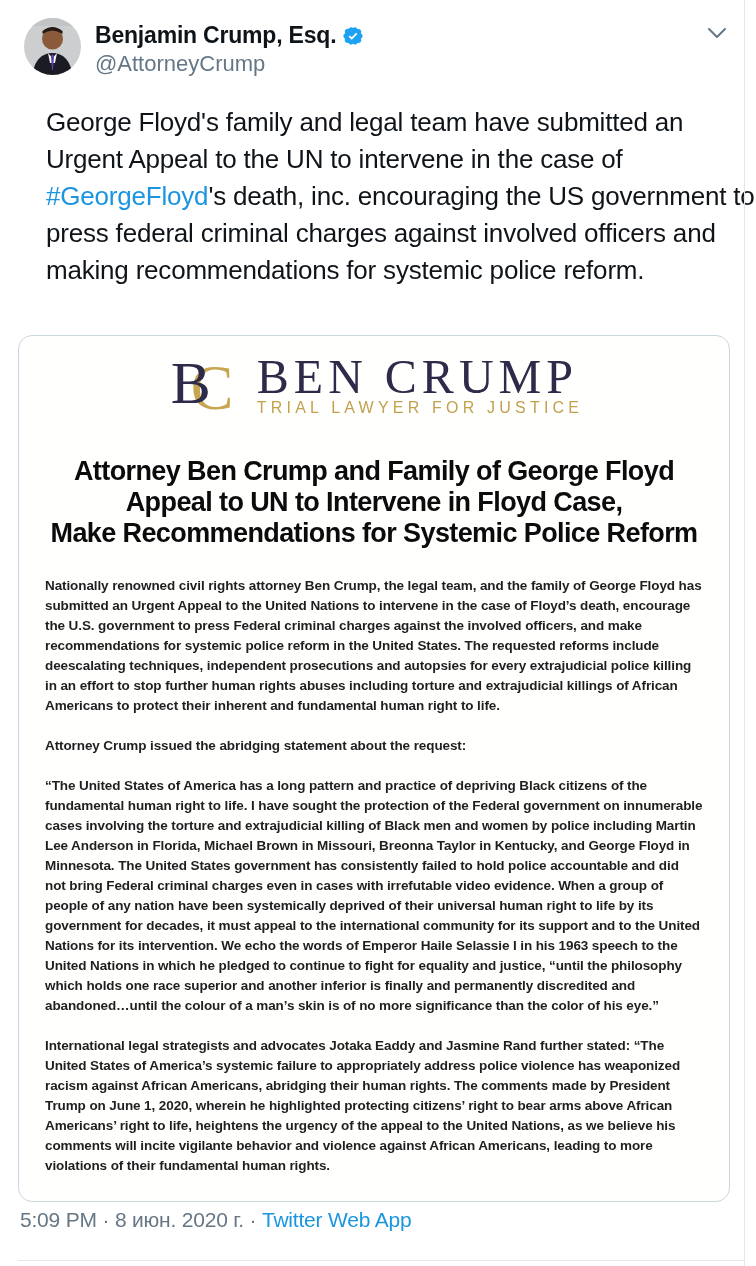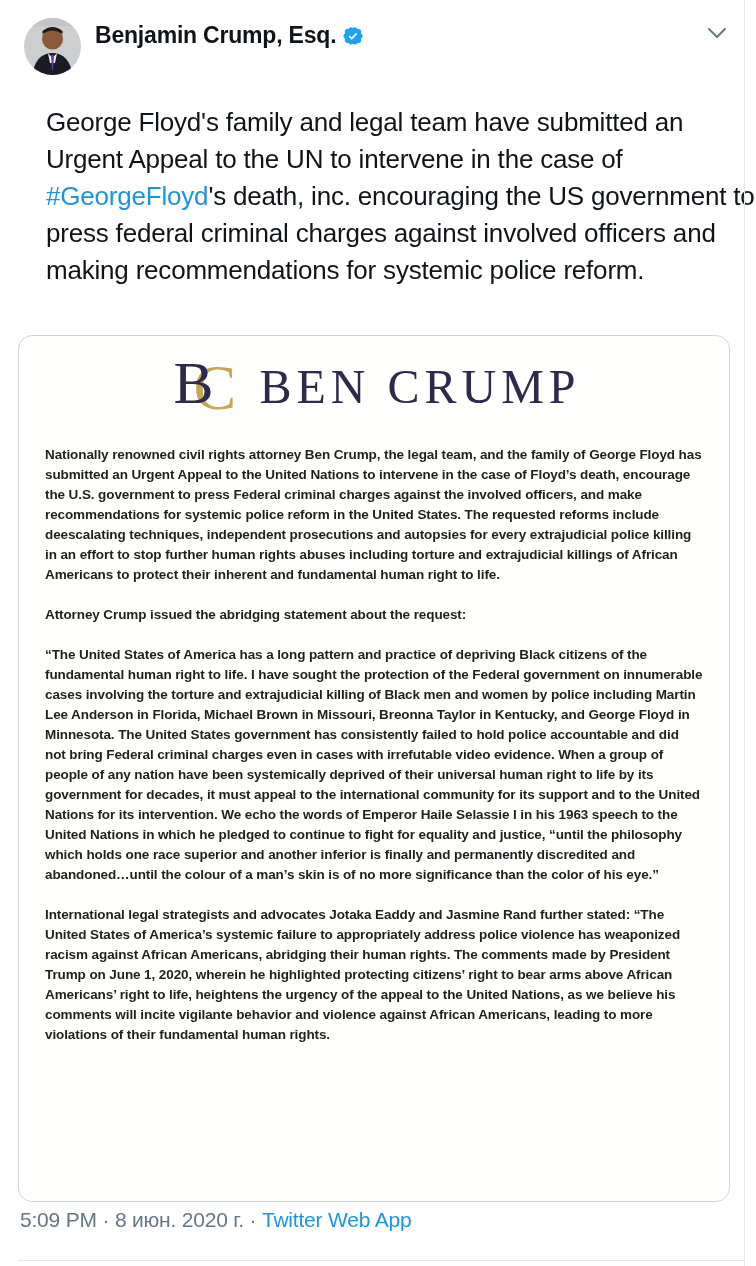--- a/index.html
+++ b/index.html
@@ -62,39 +62,44 @@
     </svg>
   </div>
 
   <div class="name-row">
     <span class="display-name">Benjamin Crump, Esq.</span>
     <svg class="badge" viewBox="0 0 24 24">
       <path fill="#1da1f2" d="M22.5 12c0-1.2-.8-2.3-1.9-2.8.3-.6.4-1.2.4-1.8 0-1.7-1.4-3.1-3.1-3.1-.4 0-.8.1-1.2.2C16.2 3.3 15.2 2.5 14 2.5c-.8 0-1.5.3-2 .9-.5-.6-1.2-.9-2-.9-1.2 0-2.2.8-2.7 1.9-.4-.1-.8-.2-1.2-.2C4.4 4.3 3 5.7 3 7.4c0 .6.2 1.3.4 1.8C2.3 9.7 1.5 10.8 1.5 12s.8 2.3 1.9 2.8c-.3.6-.4 1.2-.4 1.8 0 1.7 1.4 3.1 3.1 3.1.4 0 .8-.1 1.2-.2.5 1.1 1.5 1.9 2.7 1.9.8 0 1.5-.3 2-.9.5.5 1.2.9 2 .9 1.2 0 2.2-.8 2.7-1.9.4.1.8.2 1.2.2 1.7 0 3.1-1.4 3.1-3.1 0-.6-.2-1.2-.4-1.8 1.1-.5 1.9-1.6 1.9-2.8z"></path>
       <path fill="#ffffff" d="M10.6 16.2l-3.4-3.3 1.4-1.4 2 1.9 4.8-4.9 1.4 1.4z"></path>
     </svg>
   </div>
+  <div class="handle">@AttorneyCrump</div>
 
   <svg class="caret" viewBox="0 0 22 16">
     <polyline points="3,3 11,11 19,3" fill="none" stroke="#657786" stroke-width="2" stroke-linecap="round" stroke-linejoin="round"></polyline>
   </svg>
 
   <div class="tweet-text"><span>George Floyd's family and legal team have submitted an Urgent Appeal to the UN to intervene in the case of </span><a class="hashtag">#GeorgeFloyd</a><span>'s death, inc. encouraging the US government to press federal criminal charges against involved officers and making recommendations for systemic police reform.</span></div>
 
   <div class="card">
 
     <div class="logo">
       <div class="monogram">
         <span class="mono-c">C</span>
         <span class="mono-b">B</span>
       </div>
       <div class="logo-text">
         <div class="brand-name">BEN CRUMP</div>
+        <div class="brand-tagline">TRIAL LAWYER FOR JUSTICE</div>
       </div>
     </div>
 
+    <div class="headline">Attorney Ben Crump and Family of George Floyd
+Appeal to UN to Intervene in Floyd Case,
+Make Recommendations for Systemic Police Reform</div>
 
     <div class="doc-body">
         <p>Nationally renowned civil rights attorney Ben Crump, the legal team, and the family of George Floyd has submitted an Urgent Appeal to the United Nations to intervene in the case of Floyd’s death, encourage the U.S. government to press Federal criminal charges against the involved officers, and make recommendations for systemic police reform in the United States. The requested reforms include deescalating techniques, independent prosecutions and autopsies for every extrajudicial police killing in an effort to stop further human rights abuses including torture and extrajudicial killings of African Americans to protect their inherent and fundamental human right to life.</p>
         <p>Attorney Crump issued the abridging statement about the request:</p>
         <p>“The United States of America has a long pattern and practice of depriving Black citizens of the fundamental human right to life.  I have sought the protection of the Federal government on innumerable cases involving the torture and extrajudicial killing of Black men and women by police including Martin Lee Anderson in Florida, Michael Brown in Missouri, Breonna Taylor in Kentucky, and George Floyd in Minnesota. The United States government has consistently failed to hold police accountable and did not bring Federal criminal charges even in cases with irrefutable video evidence. When a group of people of any nation have been systemically deprived of their universal human right to life by its government for decades, it must appeal to the international community for its support and to the United Nations for its intervention. We echo the words of Emperor Haile Selassie I in his 1963 speech to the United Nations in which he pledged to continue to fight for equality and justice, “until the philosophy which holds one race superior and another inferior is finally and permanently discredited and abandoned…until the colour of a man’s skin is of no more significance than the color of his eye.”</p>
         <p>International legal strategists and advocates Jotaka Eaddy and Jasmine Rand further stated: “The United States of America’s systemic failure to appropriately address police violence has weaponized racism against African Americans, abridging their human rights.  The comments made by President Trump on June 1, 2020, wherein he highlighted protecting citizens’ right to bear arms above African Americans’ right to life, heightens the urgency of the appeal to the United Nations, as we believe his comments will incite vigilante behavior and violence against African Americans, leading to more violations of their fundamental human rights.</p>
       </div>
   </div>
 
   <div class="meta"><span>5:09 PM</span> <span>·</span> <span>8 июн. 2020 г.</span> <span>·</span> <a class="src">Twitter Web App</a></div>

